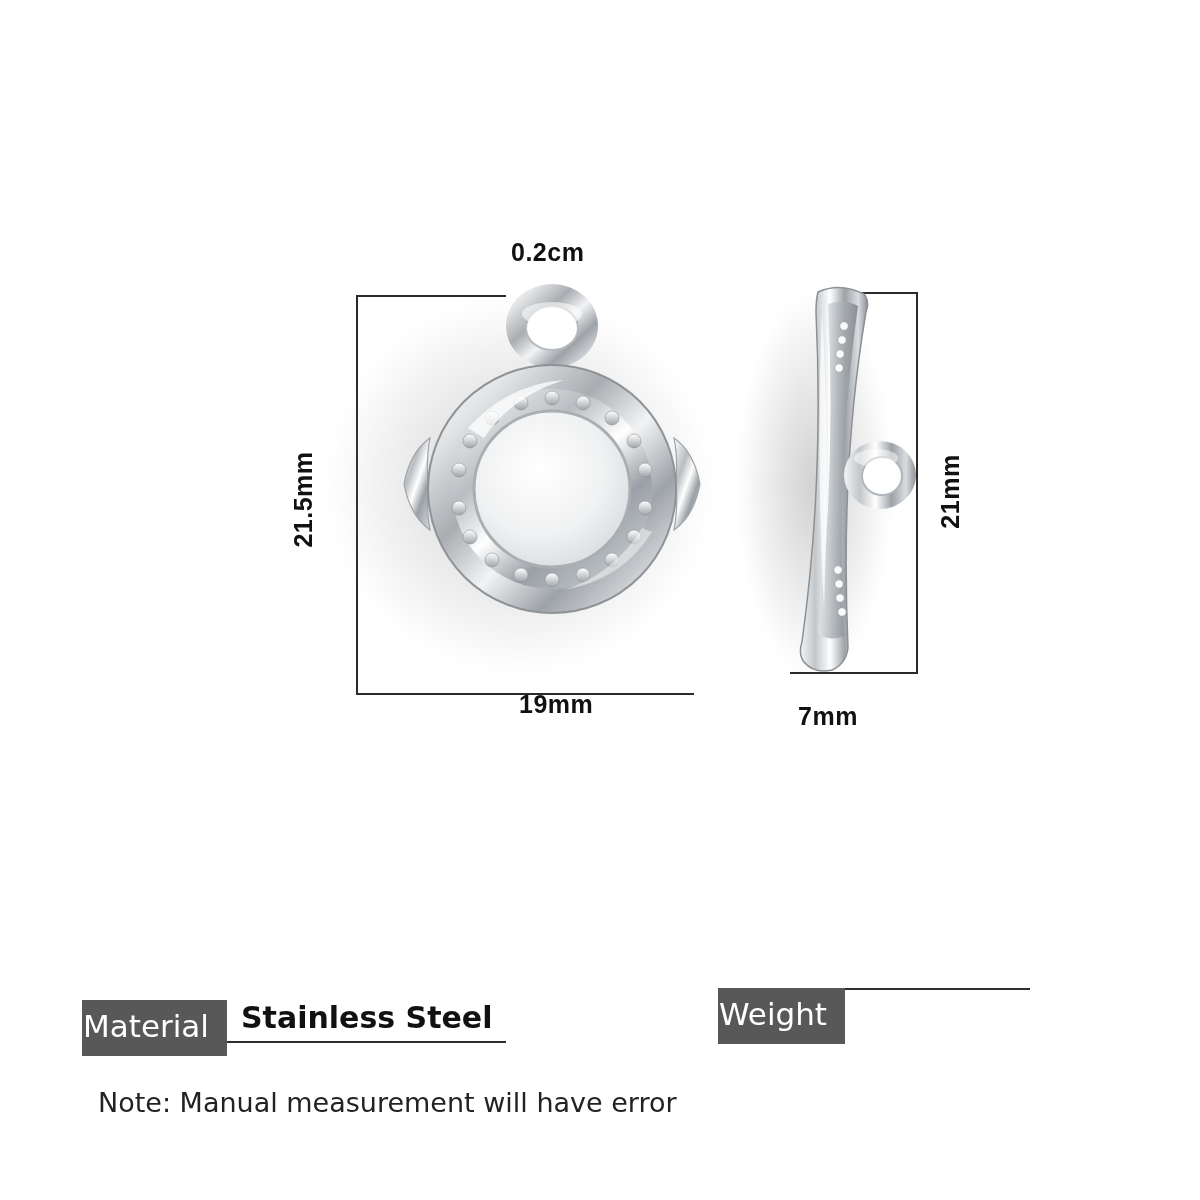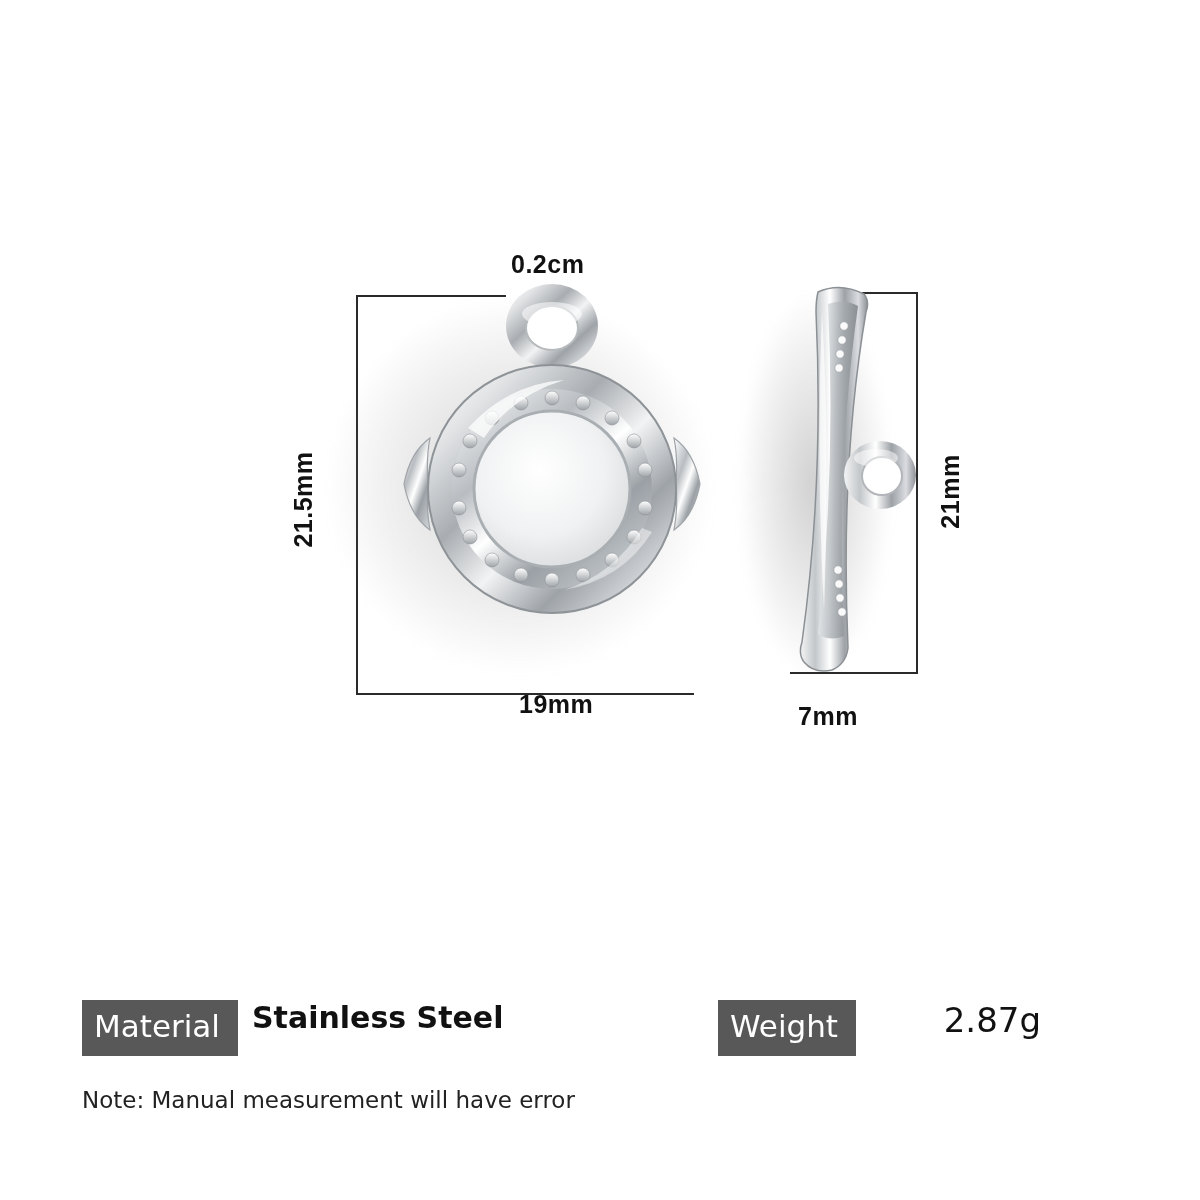--- a/index.html
+++ b/index.html
@@ -77,69 +77,68 @@
   .spec-block {
     position: absolute;
     display: flex;
     align-items: stretch;
   }
   .spec-key {
     background: #585858;
     color: #ffffff;
     font-size: 31px;
     font-weight: 400;
-    padding: 8px 18px 10px 12px;
+    padding: 8px 18px 10px 1px;
     line-height: 1.22;
     display: flex;
     align-items: center;
     font-family: "DejaVu Sans", sans-serif;
     text-align: center;
   }
   .spec-val-wrap {
     display: flex;
-    flex-direction: row;
-    justify-content: flex-end;
+    flex-direction: column;
   }
   .spec-val {
     font-size: 30px;
     font-weight: bold;
     color: #111111;
     padding: 0 14px 6px 14px;
     white-space: nowrap;
     font-family: "DejaVu Sans", sans-serif;
   }
   .spec-val.light {
     font-weight: 400;
     font-size: 34px;
   }
   .spec-underline {
     height: 2px;
     background: #2d2d2d;
   }
   #note-text {
     position: absolute;
-    left: 82px;
+    left: 98px;
     top: 1087px;
-    font-size: 23px;
+    font-size: 27px;
     color: #222222;
     font-family: "DejaVu Sans", sans-serif;
   }
 </style>
 </head>
 <body>
 
 <div id="product-area">
 
   <div class="rule rule-v" style="left:356px; top:295px; height:400px;"></div>
   <div class="rule rule-h" style="left:356px; top:693px; width:338px;"></div>
   <div class="rule rule-h" style="left:356px; top:295px; width:150px;"></div>
 
   <div class="rule rule-h" style="left:527px; top:326px; width:62px; height:3px;"></div>
 
-  <div class="dim-label" style="left:511px; top:250px;">0.2cm</div>
+  <div class="dim-label" style="left:511px; top:238px;">0.2cm</div>
 
   <div class="dim-label dim-vertical" style="left:255px; top:485px; transform: rotate(-90deg);">21.5mm</div>
 
   <div class="dim-label" style="left:519px; top:690px;text-align:right;">19mm</div>
 
   <div class="rule rule-v" style="left:916px; top:292px; height:382px;"></div>
   <div class="rule rule-h" style="left:862px; top:292px; width:56px;"></div>
   <div class="rule rule-h" style="left:790px; top:672px; width:128px;"></div>
 
   <div class="dim-label dim-vertical" style="left:913px; top:477px; transform: rotate(-90deg);">21mm</div>
@@ -274,22 +273,21 @@
 <div id="spec-area">
 
   <div class="spec-block" style="left:82px; top:40px;">
     <div class="spec-key">Material</div>
     <div class="spec-val-wrap">
       <div class="spec-val">Stainless Steel</div>
       <div class="spec-underline"></div>
     </div>
   </div>
 
-  <div class="spec-block" style="left:718px; top:40px;gap:14px;">
+  <div class="spec-block" style="left:718px; top:28px;">
     <div class="spec-key">Weight</div>
     <div class="spec-val-wrap" style="min-width:185px;">
-      <div class="spec-val light">2.87g</div>
       <div class="spec-underline"></div>
     </div>
   </div>
 </div>
 
 <div id="note-text">Note: Manual measurement will have error</div>
 
 </body></html>

